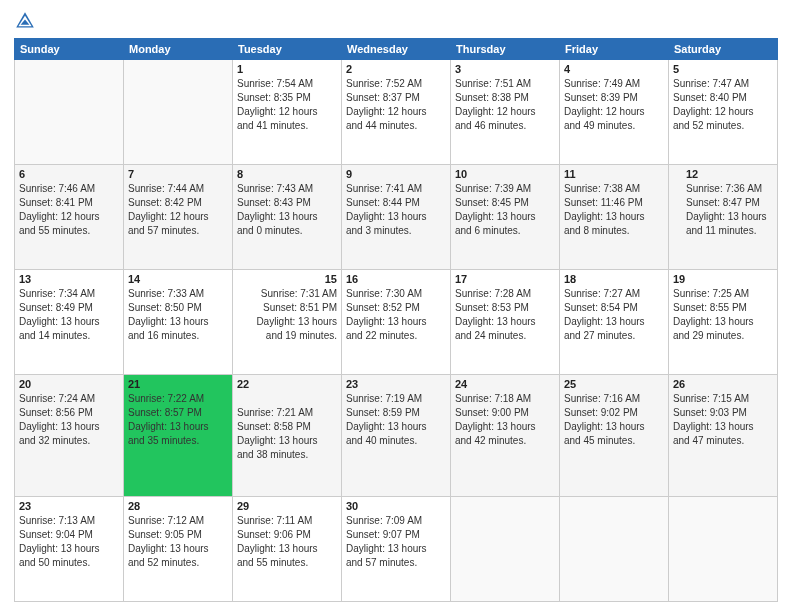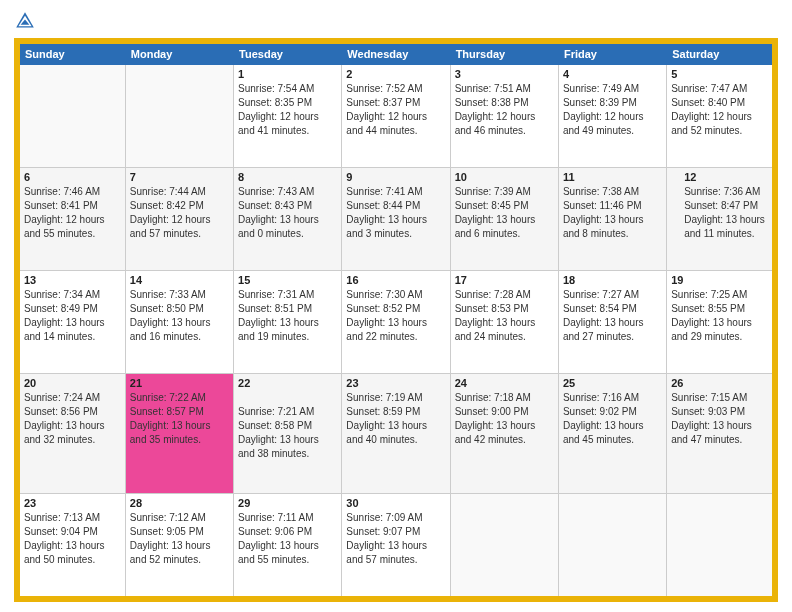--- a/index.html
+++ b/index.html
@@ -48,21 +48,21 @@
       font-size: 28px;
       font-weight: bold;
       color: #222;
     }
     .subtitle {
       font-size: 13px;
       color: #444;
     }
     .calendar {
       flex: 1;
-      border: 6px solid #eab308;
+      border: 1px solid #eab308;
       border-collapse: collapse;
       width: 100%;
       table-layout: fixed;
     }
     .calendar th {
       background: #2a6db5;
       color: #fff;
       font-size: 11px;
       font-weight: bold;
       text-align: left;
@@ -222,21 +222,21 @@
             <div class="day-info" style="white-space: pre-line;">Sunrise: 7:34 AM
 Sunset: 8:49 PM
 Daylight: 13 hours and 14 minutes.</div>
           </td>
           <td style="background: rgb(255, 255, 255);">
             <span class="day-num">14</span>
             <div class="day-info" style="white-space: pre-line;">Sunrise: 7:33 AM
 Sunset: 8:50 PM
 Daylight: 13 hours and 16 minutes.</div>
           </td>
-          <td style="background: rgb(255, 255, 255);">
+          <td style="background: rgb(255, 255, 255); text-align: right;">
             <span class="day-num">15</span>
             <div class="day-info" style="white-space: pre-line;">Sunrise: 7:31 AM
 Sunset: 8:51 PM
 Daylight: 13 hours and 19 minutes.</div>
           </td>
           <td style="background: rgb(255, 255, 255);">
             <span class="day-num">16</span>
             <div class="day-info" style="white-space: pre-line;">Sunrise: 7:30 AM
 Sunset: 8:52 PM
 Daylight: 13 hours and 22 minutes.</div>
@@ -260,21 +260,21 @@
 Daylight: 13 hours and 29 minutes.</div>
           </td>
         </tr>
         <tr>
           <td style="background: rgb(245, 245, 245);">
             <span class="day-num">20</span>
             <div class="day-info" style="white-space: pre-line;">Sunrise: 7:24 AM
 Sunset: 8:56 PM
 Daylight: 13 hours and 32 minutes.</div>
           </td>
-          <td style="background: #ec4899;">
+          <td style="background: #22c55e;">
             <span class="day-num">21</span>
             <div class="day-info" style="white-space: pre-line;">Sunrise: 7:22 AM
 Sunset: 8:57 PM
 Daylight: 13 hours and 35 minutes.</div>
           </td>
           <td style="background: rgb(245, 245, 245);">
             <span class="day-num">22</span>
             <div class="day-info" style="white-space: pre-line; margin-top: 16px;">Sunrise: 7:21 AM
 Sunset: 8:58 PM
 Daylight: 13 hours and 38 minutes.</div>

